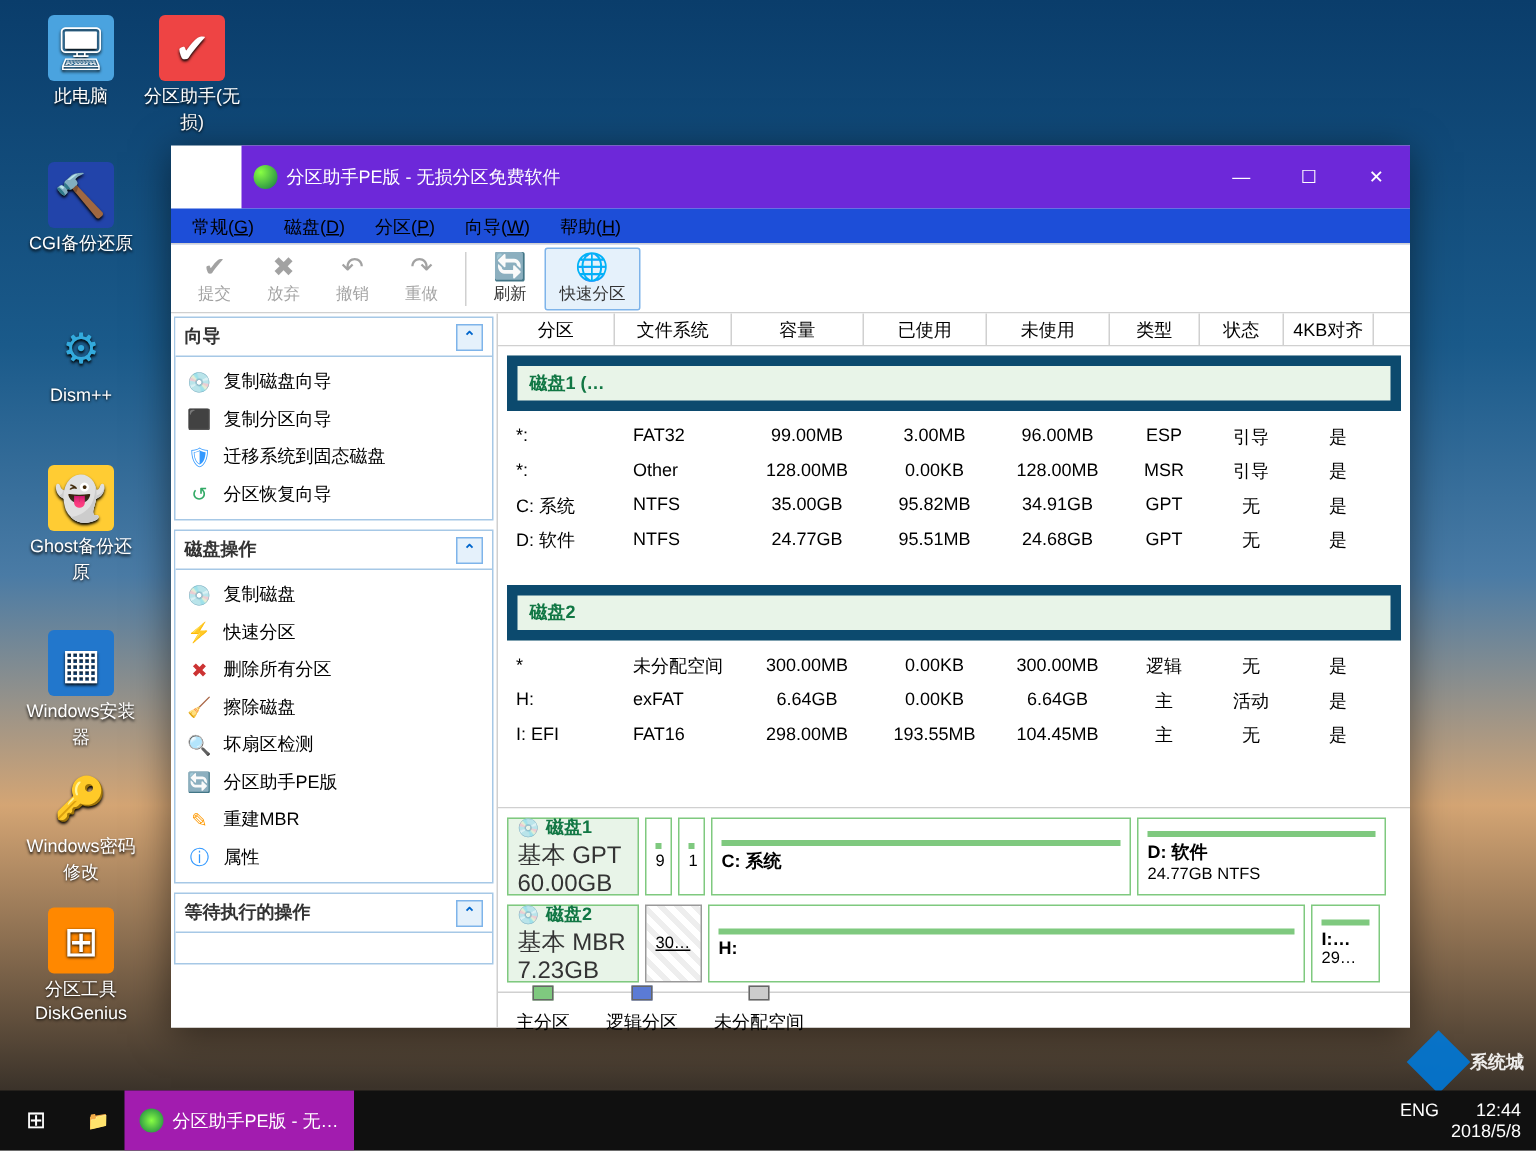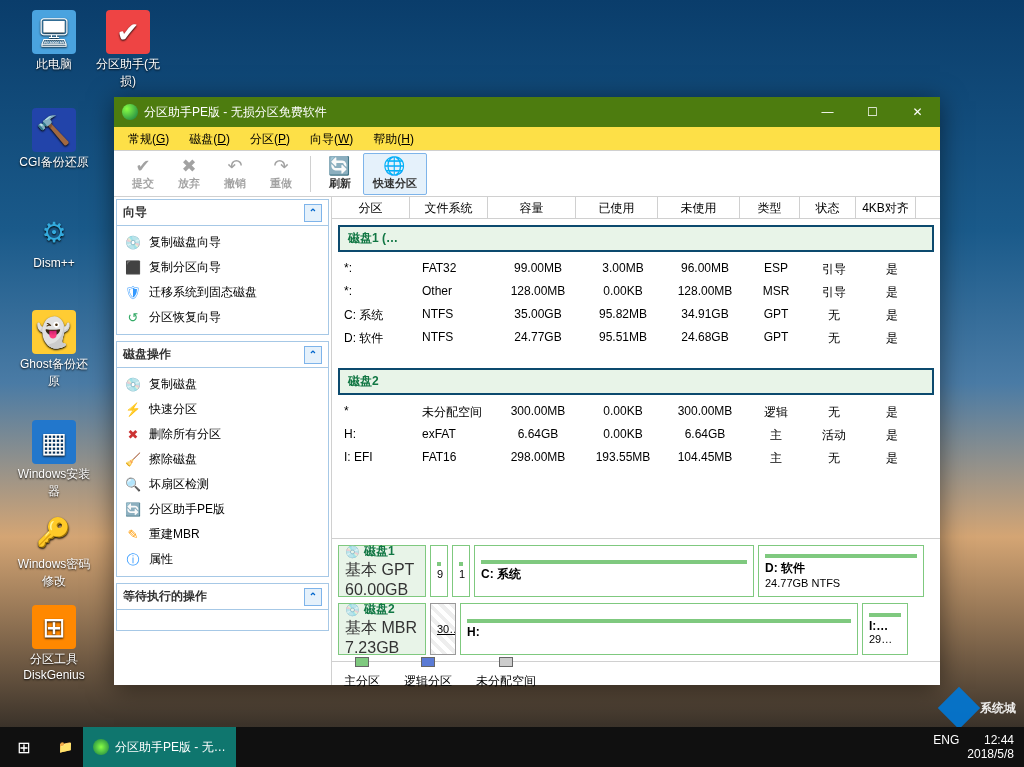--- a/index.html
+++ b/index.html
@@ -2,68 +2,68 @@
 <html><head>
 <meta charset="utf-8">
 <style>
 *{box-sizing:border-box;margin:0;padding:0;font-family:"Microsoft YaHei","Segoe UI",sans-serif;font-size:12px;}
 body{width:1024px;height:767px;overflow:hidden;background:linear-gradient(180deg,#0a3d6b 0%,#1a5a8a 30%,#4a7ba5 50%,#d4a574 70%,#1a1a1a 100%);position:relative;}
 .desktop{position:absolute;inset:0;}
 .desktop-icon{position:absolute;width:76px;text-align:center;color:#fff;text-shadow:0 1px 2px #000;cursor:pointer;}
 .desktop-icon .ico{width:44px;height:44px;margin:0 auto 2px;border-radius:4px;display:flex;align-items:center;justify-content:center;font-size:28px;}
 .di-1{top:10px;left:16px;}.di-2{top:10px;left:90px;}.di-3{top:108px;left:16px;}.di-4{top:210px;left:16px;}.di-5{top:310px;left:16px;}.di-6{top:420px;left:16px;}.di-7{top:510px;left:16px;}.di-8{top:605px;left:16px;}
 .window{position:absolute;left:114px;top:97px;width:826px;height:588px;background:#fff;box-shadow:0 4px 24px rgba(0,0,0,.5);display:flex;flex-direction:column;}
-.titlebar{height:30px;background:#4d7c0f;color:#fff;display:flex;align-items:center;padding:0 0 0 8px;font-size:12px;}
+.titlebar{height:42px;background:#6d28d9;color:#fff;display:flex;align-items:center;padding:0 0 0 8px;font-size:12px;margin-left:47px;}
 .titlebar .ico{width:16px;height:16px;margin-right:6px;border-radius:50%;background:radial-gradient(circle at 30% 30%,#8f4,#174);}
 .titlebar .spacer{flex:1;}
 .titlebar .btn{width:45px;height:30px;display:flex;align-items:center;justify-content:center;color:#fff;}
-.menubar{height:24px;background:#fde047;border-bottom:1px solid #d0d0d0;display:flex;align-items:center;padding:0 4px;}
+.menubar{height:24px;background:#1d4ed8;border-bottom:1px solid #d0d0d0;display:flex;align-items:center;padding:0 4px;}
 .menubar .mi{padding:0 10px;line-height:24px;}
 .menubar .mi u{text-decoration:underline;}
 .toolbar{height:46px;background:#fff;border-bottom:1px solid #d0d0d0;display:flex;align-items:center;padding:2px 6px;}
 .toolbar .tb{display:flex;flex-direction:column;align-items:center;justify-content:center;width:46px;height:42px;border:1px solid transparent;border-radius:2px;color:#333;}
 .toolbar .tb.disabled{opacity:.45;}
 .toolbar .tb .glyph{font-size:18px;line-height:18px;}
-.toolbar .tb .lbl{font-size:11px;margin-top:1px;font-weight:bold;}
+.toolbar .tb .lbl{font-size:11px;margin-top:1px;}
 .toolbar .tb.active{border:1px solid #7eb4ea;background:#e5f1fb;width:64px;}
 .toolbar .sep{width:1px;height:36px;background:#d0d0d0;margin:0 6px;}
 .body{flex:1;display:flex;min-height:0;}
 .sidebar{width:218px;background:#fff;border-right:1px solid #d0d0d0;padding:2px;overflow:auto;}
 .panel{border:1px solid #a6c8e6;margin-bottom:6px;}
 .panel-h{height:26px;background:#fff;border-bottom:1px solid #a6c8e6;display:flex;align-items:center;justify-content:space-between;padding:0 6px;font-weight:bold;color:#333;}
 .panel-h .chev{width:18px;height:18px;border:1px solid #7eb4ea;background:#e5f1fb;display:flex;align-items:center;justify-content:center;color:#0066cc;font-size:10px;}
 .panel-b{padding:4px 0;}
 .panel-b .row{display:flex;align-items:center;padding:4px 8px;gap:8px;}
 .panel-b .row .ric{width:16px;height:16px;display:flex;align-items:center;justify-content:center;font-size:13px;}
 .main{flex:1;display:flex;flex-direction:column;min-width:0;}
 .grid-h{height:22px;border-bottom:1px solid #d0d0d0;display:flex;background:#fff;}
 .grid-h .ch{border-right:1px solid #d0d0d0;padding:3px 6px;white-space:nowrap;text-align:center;}
 .grid-body{flex:1;overflow:auto;background:#fff;border-bottom:1px solid #d0d0d0;}
-.disk-hdr{background:#e8f4e8;border:2px solid #0c4a6e;margin:6px 6px 0;padding:3px 8px;font-weight:bold;color:#174;}
+.disk-hdr{background:#e8f4e8;border:7px solid #0c4a6e;margin:6px 6px 0;padding:3px 8px;font-weight:bold;color:#174;}
 .grid-r{display:flex;padding:3px 0;}
 .grid-r .c{padding:0 6px;white-space:nowrap;text-align:center;}
 .grid-r .c.l{text-align:left}
 .c0{width:78px}.c1{width:78px}.c2{width:88px}.c3{width:82px}.c4{width:82px}.c5{width:60px}.c6{width:56px}.c7{width:60px}
 .diskmap{background:#fff;padding:6px;display:flex;flex-direction:column;gap:6px;}
 .drow{display:flex;gap:4px;height:52px;}
 .dlabel{width:88px;border:1px solid #7fc97f;background:#e8f4e8;padding:4px 6px;display:flex;flex-direction:column;justify-content:center;}
 .dlabel .ic{display:flex;align-items:center;gap:4px;font-weight:bold;color:#174;}
 .dlabel .sub{font-size:16px;color:#333;}
 .dpart{border:1px solid #7fc97f;padding:4px 6px;display:flex;flex-direction:column;justify-content:center;position:relative;overflow:hidden;}
 .dpart.unalloc{border:1px solid #999;background:repeating-linear-gradient(45deg,#eee,#eee 4px,#fff 4px,#fff 8px);}
 .dpart .bar{height:4px;background:#7fc97f;margin-bottom:2px;}
 .dpart .pt{font-weight:bold;}
 .dpart .ps{font-size:11px;}
 .legend{height:24px;border-top:1px solid #d0d0d0;display:flex;align-items:center;gap:24px;padding:0 12px;background:#fff;}
 .legend .li{display:flex;align-items:center;gap:6px;flex-direction:column;}
 .legend .sw{width:14px;height:10px;border:1px solid #666;}
 .taskbar{position:absolute;left:0;right:0;bottom:0;height:40px;background:#101010;display:flex;align-items:center;color:#fff;}
 .taskbar .start{width:48px;height:40px;display:flex;align-items:center;justify-content:center;font-size:16px;}
 .taskbar .tbtn{height:40px;padding:0 10px;display:flex;align-items:center;gap:6px;}
-.taskbar .tbtn.active{background:#0f766e;text-align:center;}
+.taskbar .tbtn.active{background:#a21caf;text-align:center;}
 .taskbar .spacer{flex:1;}
 .taskbar .tray{display:flex;align-items:flex-start;gap:8px;padding:0 10px;font-size:11px;}
 .watermark{position:absolute;right:8px;bottom:44px;color:#fff;font-size:20px;font-weight:bold;display:flex;align-items:center;gap:6px;opacity:.9;}
 .watermark .logo{width:30px;height:30px;background:#0078d7;transform:rotate(45deg);}
 </style>
 </head>
 <body>
 
 <div class="desktop">
   <div class="desktop-icon di-1">
@@ -344,21 +344,21 @@
         <div class="drow">
           <div class="dlabel">
             <div class="ic">
                 <span>💿</span>
                 <span>磁盘2</span>
               </div>
             <div class="sub">基本 MBR</div>
             <div class="sub">7.23GB</div>
           </div>
           <div id="d2parts" style="display:flex;gap:4px;flex:1">
-              <div class="dpart unalloc" style="width: 26px; text-decoration: underline;">
+              <div class="dpart unalloc" style="width: 38px; text-decoration: underline;">
                 <div class="ps">30…</div>
               </div>
               <div class="dpart" style="width: 398px;">
                 <div class="bar"></div>
                 <div class="pt">H:</div>
               </div>
               <div class="dpart" style="width: 46px;">
                 <div class="bar"></div>
                 <div class="pt">I:…</div>
                 <div class="ps">29…</div>

